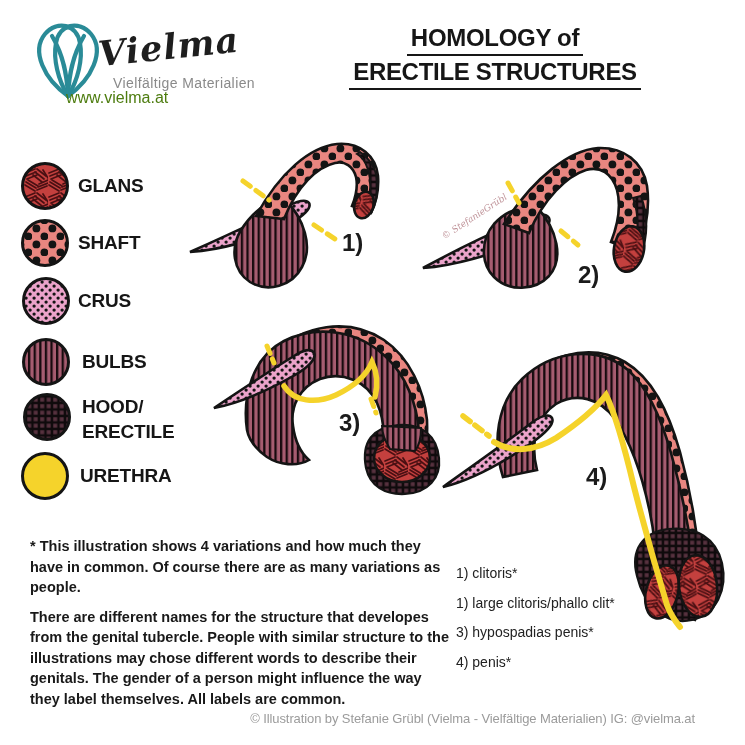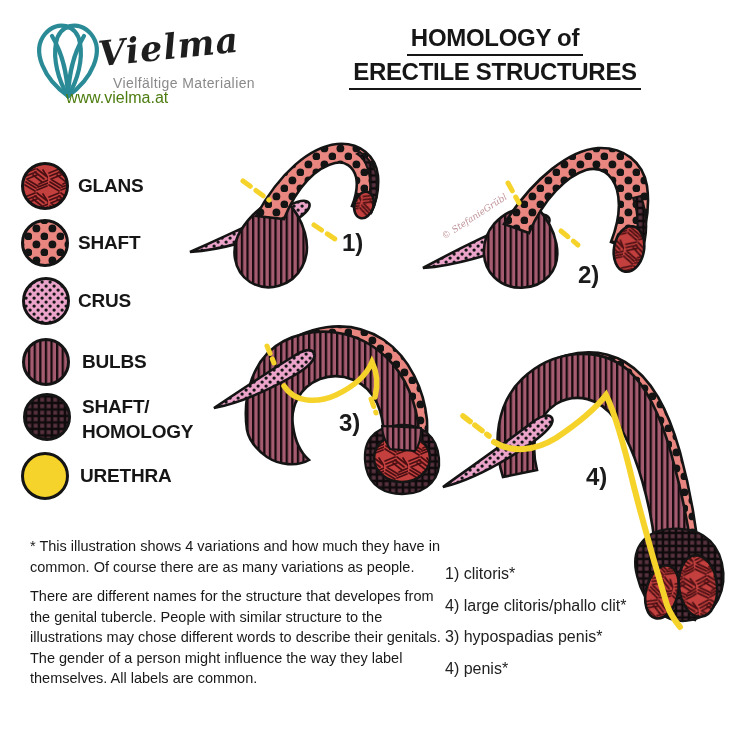--- a/index.html
+++ b/index.html
@@ -16,23 +16,23 @@
   .brand-tagline{left:103px;top:75px;font-size:14px;color:#8a8a8a;letter-spacing:.4px;margin-left:10px;}
   .brand-url{left:66px;top:89px;font-size:16px;color:#4d7c0f;}
   .title{
     left:340px;top:22px;width:310px;text-align:center;font-weight:bold;
     font-size:24px;line-height:31px;letter-spacing:-0.3px;color:#161616;
   }
   .title span{display:inline-block;border-bottom:2.5px solid #161616;padding:0 4px 1px 4px;}
   .legend-label{font-weight:bold;font-size:19px;line-height:25px;color:#161616;letter-spacing:-0.2px;}
   .legend-label span{display:block;}
   .fig-num{font-size:24px;font-weight:600;color:#1b1b1b;}
-  .notes{left:30px;top:536px;width:424px;font-size:14.5px;font-weight:normal;line-height:20.5px;color:#191919;}
+  .notes{left:30px;top:536px;width:424px;font-size:14.5px;font-weight:bold;line-height:20.5px;color:#191919;}
   .notes p{margin:0 0 9px 0;}
-  .variants{left:445px;top:565px;font-size:16px;font-weight:500;color:#222;}
+  .variants{left:456px;top:565px;font-size:14px;font-weight:500;color:#222;}
   .variants div{margin-bottom:13.5px;}
   .credit{right:50px;top:711px;font-size:13px;color:#9b9b9b;letter-spacing:-0.1px;}
 </style>
 </head>
 <body>
 
 <div id="page">
 
   <svg class="art" viewBox="0 0 745 745" aria-hidden="true">
     <defs>
@@ -149,38 +149,39 @@
   <div class="abs legend-label" style="left:78px;top:230px">
     <span>SHAFT</span>
     </div>
   <div class="abs legend-label" style="left:78px;top:288px">
     <span>CRUS</span>
     </div>
   <div class="abs legend-label" style="left:82px;top:349px">
     <span>BULBS</span>
     </div>
   <div class="abs legend-label" style="left:82px;top:394px">
-    <span>SHAFT/</span>
-      <span>HOMOLOGY</span>
+    <span>HOOD/</span>
+      <span>ERECTILE</span>
     </div>
   <div class="abs legend-label" style="left:80px;top:463px">
     <span>URETHRA</span>
     </div>
 
   <div class="abs fig-num" style="left:342px;top:229px">1)</div>
   <div class="abs fig-num" style="left:578px;top:261px">2)</div>
   <div class="abs fig-num" style="left:339px;top:409px">3)</div>
   <div class="abs fig-num" style="left:586px;top:463px">4)</div>
 
   <div class="abs notes">
     <p>* This illustration shows 4 variations and how much they have in common. Of course there are as many variations as people.</p>
     <p>There are different names for the structure that developes from the genital tubercle. People with similar structure to the illustrations may chose different words to describe their genitals. The gender of a person might influence the way they label themselves. All labels are common.</p>
   </div>
 
   <div class="abs variants">
     <div>1) clitoris*</div>
-    <div>4) large clitoris/phallo clit*</div>
+    <div>1) large clitoris/phallo clit*</div>
     <div>3) hypospadias penis*</div>
     <div>4) penis*</div>
   </div>
 
+  <div class="abs credit">© Illustration by Stefanie Grübl (Vielma - Vielfältige Materialien) IG: @vielma.at</div>
 
 </div>
 
 </body></html>

